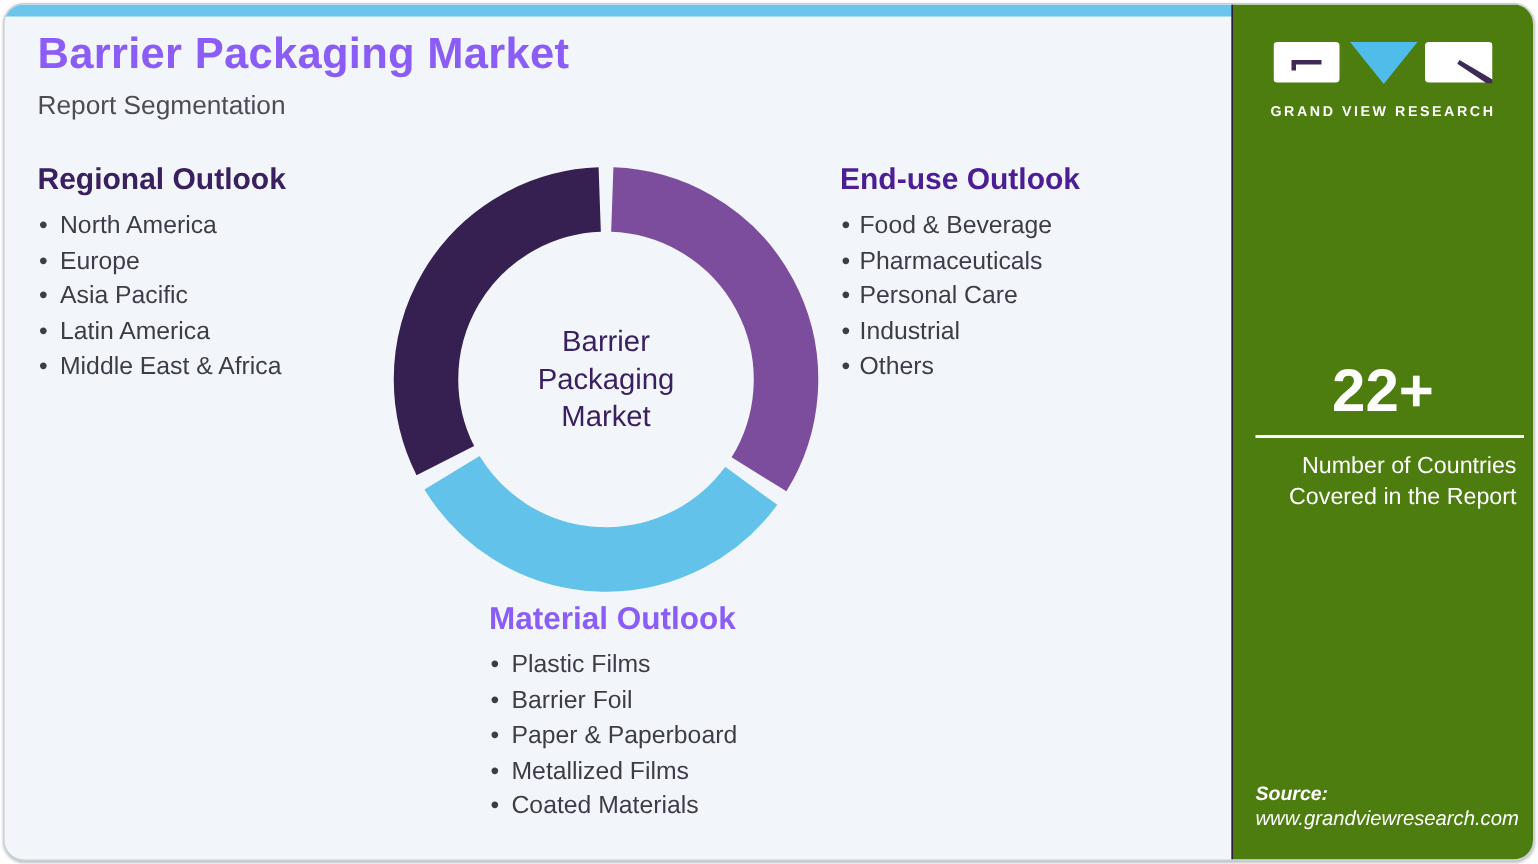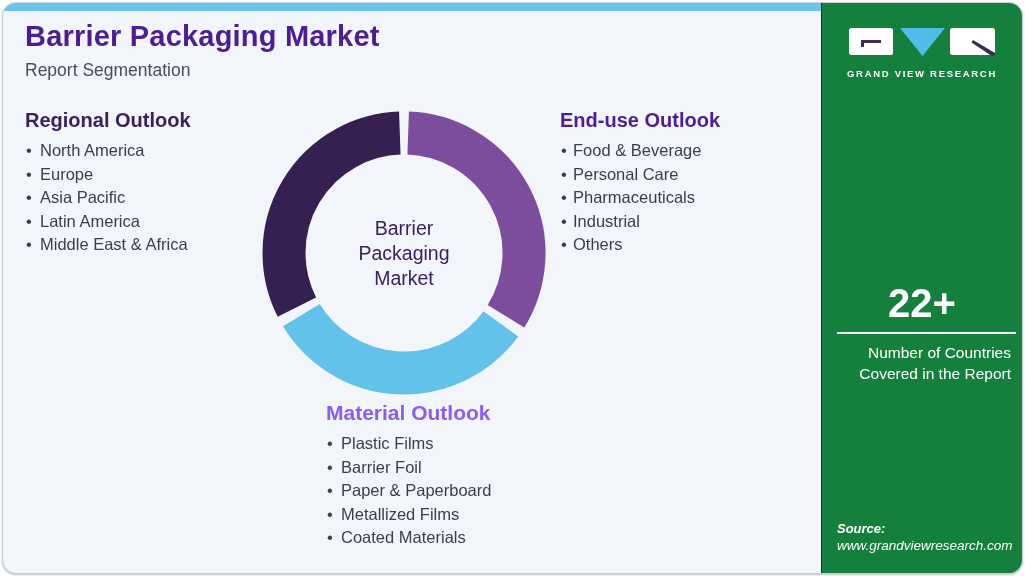--- a/index.html
+++ b/index.html
@@ -2,44 +2,44 @@
 <html><head>
 <meta charset="utf-8">
 <style>
   html,body{margin:0;padding:0;background:#ffffff;width:1025px;height:576px;
     font-family:"Liberation Sans", sans-serif;-webkit-font-smoothing:antialiased;}
   .card{position:absolute;left:2px;top:2px;width:1019px;height:570px;
     background:#F2F6FA;border:1px solid #C9CFD6;border-radius:14px;overflow:hidden;
     box-shadow:0 1px 2px rgba(0,0,0,.25);}
   .topbar{position:absolute;left:0;top:0;width:821px;height:8px;background:#6CC5ED;}
   .header{position:absolute;left:22px;top:18px;}
-  .title{font-size:29px;font-weight:800;color:#4c1d95;letter-spacing:.2px;line-height:1.1;}
+  .title{font-size:29px;font-weight:800;color:#8b5cf6;letter-spacing:.2px;line-height:1.1;}
   .subtitle{font-size:17.5px;color:#4D4B57;margin-top:7px;}
   .section h3{margin:0 0 7px 0;font-size:20px;font-weight:700;}
   .section ul{margin:0;padding:0;list-style:none;font-size:16.5px;line-height:23.5px;color:#3F3C49;}
   .section ul li{position:relative;padding-left:15px;white-space:nowrap;}
   .section ul li::before{content:"\2022";position:absolute;left:1px;color:#3F3C49;}
   .sec-regional{position:absolute;left:22px;top:106px;}
   .sec-regional h3{color:#3B2060;}
   .sec-enduse{position:absolute;left:557px;top:106px;}
   .sec-enduse h3{color:#4c1d95;}
   .sec-enduse ul li{padding-left:13px;}
   .sec-material{position:absolute;left:323px;top:398px;}
   .sec-material h3{color:#8b5cf6;font-size:21px;}
   .donut{position:absolute;left:259px;top:108px;width:284px;height:284px;}
   .donut svg{position:absolute;left:0;top:0;}
   .donut-center{position:absolute;left:50px;top:50px;right:50px;bottom:50px;
     display:flex;flex-direction:column;align-items:center;justify-content:center;
     font-size:19.5px;line-height:25px;color:#3B2060;text-align:left;}
-  .panel{position:absolute;right:0;top:0;bottom:0;width:200px;background:#15803d;
+  .panel{position:absolute;right:0;top:0;bottom:0;width:200px;background:#4d7c0f;
     border-left:1px solid #2B1C3C;}
   .logo-block{position:absolute;left:0;top:24px;width:100%;text-align:center;}
   .logo-text{margin-top:7px;color:#FFFFFF;font-size:9.5px;font-weight:700;letter-spacing:1.7px;}
   .stat-block{position:absolute;left:0;top:238px;width:100%;color:#FFFFFF;}
-  .stat-value{font-size:40px;font-weight:800;text-align:center;line-height:1;margin-top:42px;}
+  .stat-value{font-size:40px;font-weight:800;text-align:center;line-height:1;}
   .stat-divider{height:2px;background:#FFFFFF;margin:9px 6px 0 15px;}
   .stat-label{margin:9px auto 0;width:178px;font-size:15.5px;line-height:20.5px;text-align:right;}
   .source-block{position:absolute;left:15px;bottom:20px;color:#FFFFFF;}
   .source-label{font-size:13px;font-weight:700;font-style:italic;}
   .source-url{font-size:13.5px;margin-top:2px;font-style:italic;}
 </style>
 </head>
 <body>
 
 <div class="card">
@@ -71,22 +71,22 @@
       <div>Barrier</div>
       <div>Packaging</div>
       <div>Market</div>
     </div>
   </div>
 
   <div class="section sec-enduse">
     <h3>End-use Outlook</h3>
     <ul>
         <li>Food &amp; Beverage</li>
+        <li>Pharmaceuticals</li>
         <li>Personal Care</li>
-        <li>Pharmaceuticals</li>
         <li>Industrial</li>
         <li>Others</li>
       </ul>
   </div>
 
   <div class="section sec-material">
     <h3>Material Outlook</h3>
     <ul>
         <li>Plastic Films</li>
         <li>Barrier Foil</li>

